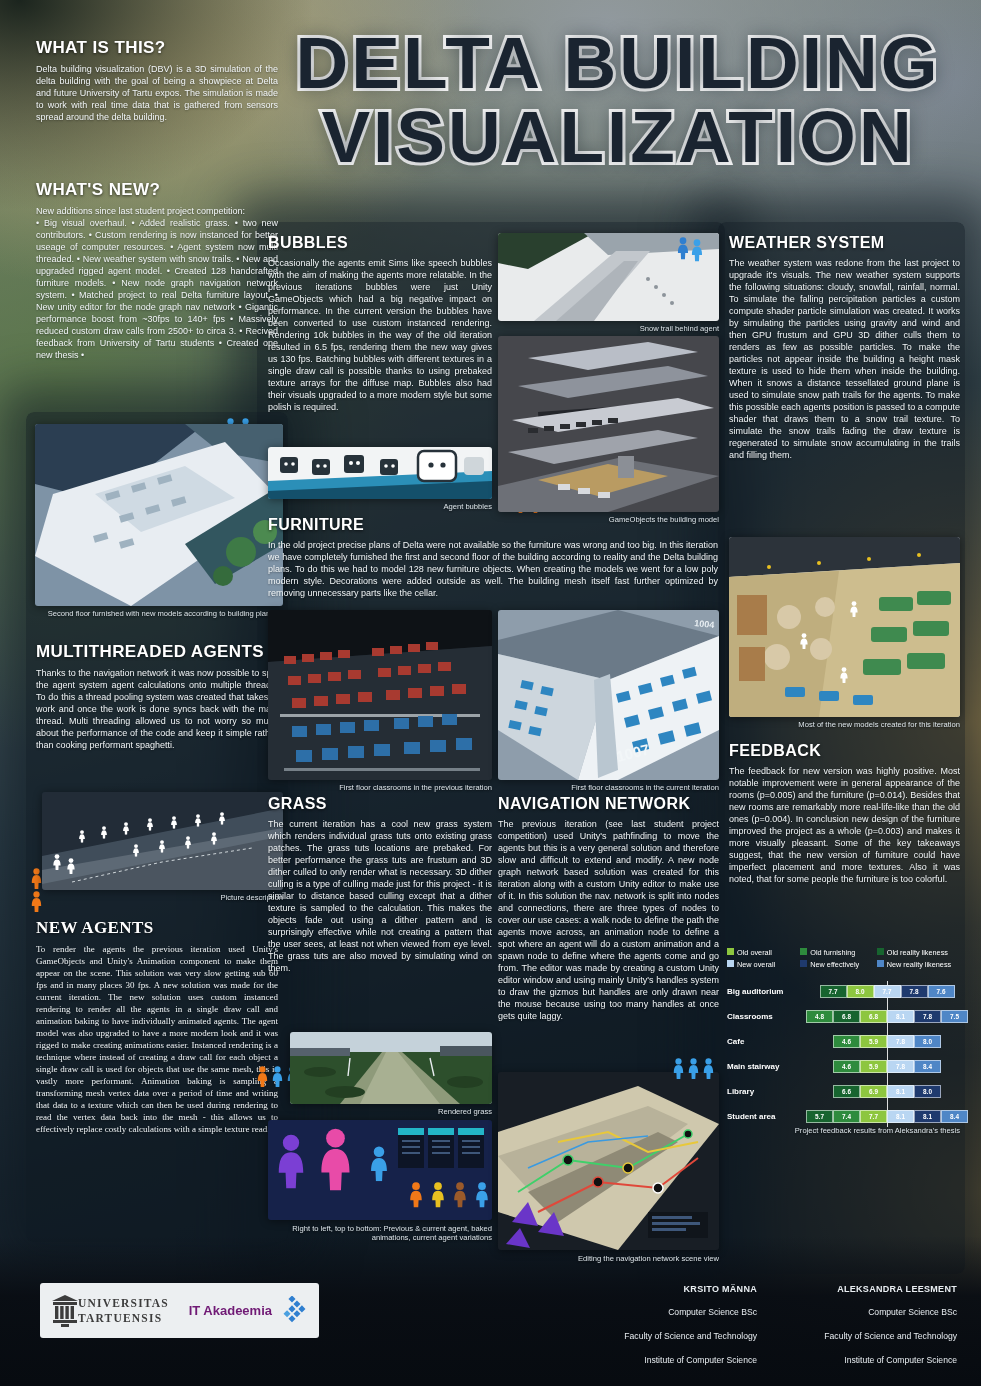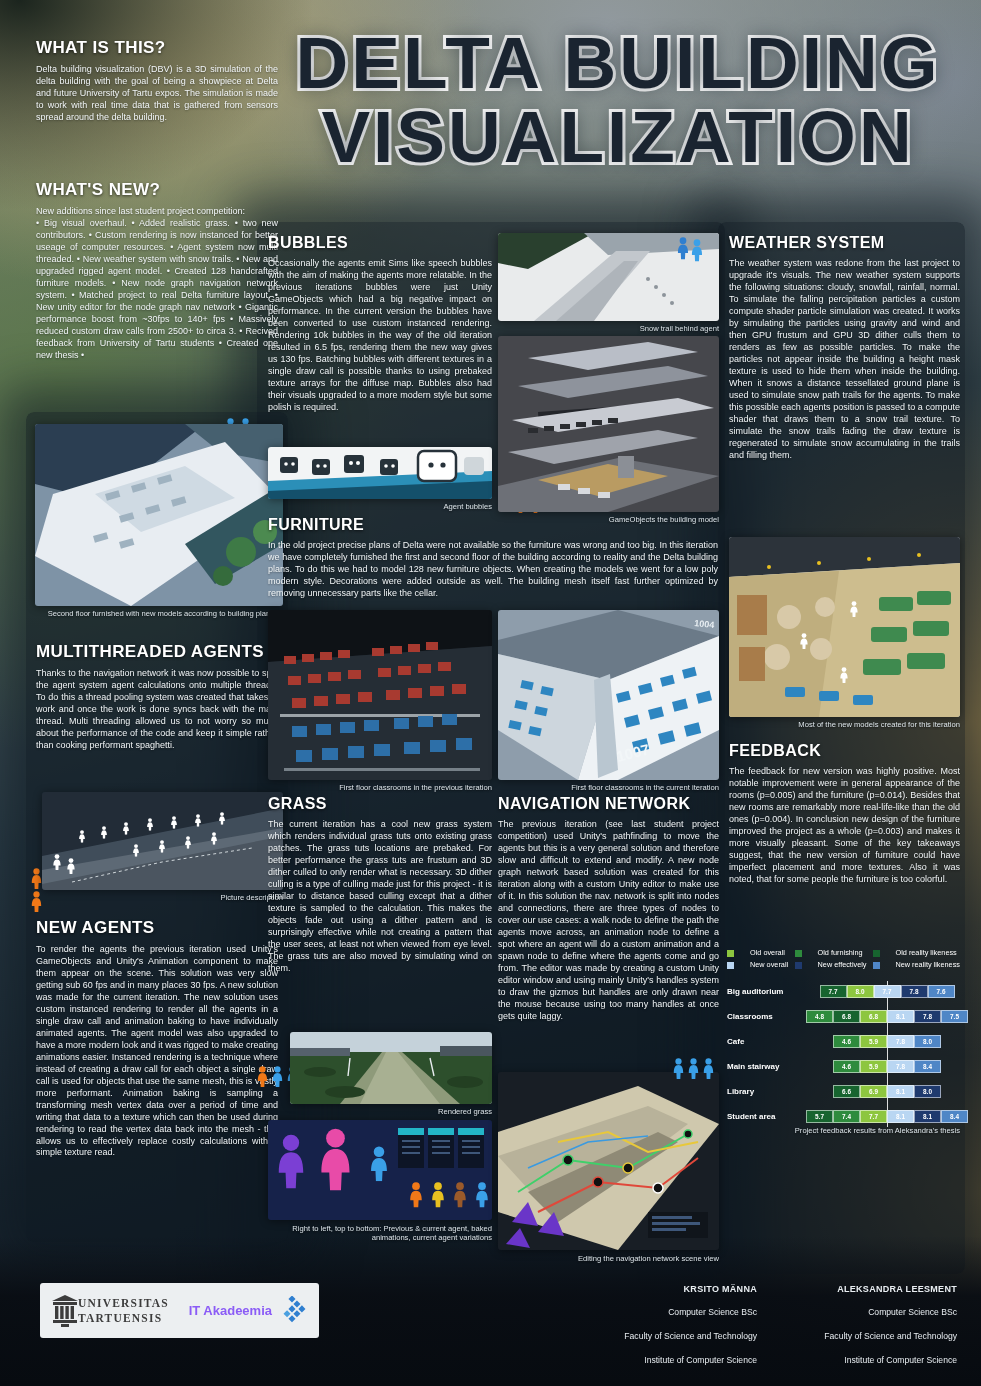--- a/index.html
+++ b/index.html
@@ -25,35 +25,35 @@
     -webkit-text-stroke:6px #ffffff;paint-order:stroke fill;text-shadow:0 0 18px rgba(15,25,35,.55);}
   .fig{position:absolute;border-radius:3px;overflow:hidden;box-shadow:0 1px 8px rgba(0,0,0,.45);}
   .fig svg{display:block;width:100%;height:100%;}
   .cap{position:absolute;font-size:7.6px;color:#dde5ea;text-align:right;text-shadow:0 1px 2px rgba(0,0,0,.6);line-height:1.25;}
   .cap.center{text-align:center;}
   .agents{position:absolute;display:flex;gap:2px;align-items:flex-end;}
   .agents svg{width:13px;height:21px;}
   
   .chart{position:absolute;left:727px;top:948px;width:233px;}
   .chart-legend{display:grid;grid-template-columns:1.05fr 1.1fr 1.3fr;gap:3px 6px;font-size:7.3px;margin-bottom:10px;}
-  .chart-legend .li{display:flex;align-items:flex-end;gap:16px;white-space:nowrap;}
+  .chart-legend .li{display:flex;align-items:flex-start;gap:3px;white-space:nowrap;}
   .chart-legend .sw{width:7px;height:7px;flex:0 0 auto;}
   .chart-rows{position:relative;}
   .chart-centerline{position:absolute;top:2px;bottom:2px;left:160px;width:1px;background:rgba(255,255,255,.85);}
   .crow{display:flex;align-items:center;height:25px;}
   .crow .lbl{width:62px;font-size:8px;font-weight:bold;flex:0 0 auto;}
   .crow .barw{position:relative;width:168px;height:13px;margin-left:6px;}
   .cseg{position:absolute;top:0;height:13px;display:flex;align-items:center;justify-content:center;
     font-size:6.4px;font-weight:bold;color:#fff;border:1px solid rgba(255,255,255,.55);box-sizing:border-box;}
   
   .logobox{position:absolute;left:40px;top:1283px;width:279px;height:55px;background:#eceff1;border-radius:3px;
     display:flex;align-items:center;justify-content:space-between;padding:0 12px;box-sizing:border-box;color:#3a3a3a;}
   .utlogo{display:flex;align-items:center;}
   .utname{font-family:"Liberation Serif",serif;font-size:11.5px;font-weight:bold;letter-spacing:1.2px;line-height:1.25;color:#3c3c3c;}
-  .ita{display:flex;align-items:center;gap:5px;font-size:13px;font-weight:bold;color:#8b5cf6;}
+  .ita{display:flex;align-items:center;gap:5px;font-size:13px;font-weight:bold;color:#701a75;}
   .credit{position:absolute;top:1272px;width:205px;text-align:right;}
   .credit .nm{font-size:9px;font-weight:bold;letter-spacing:.3px;margin-bottom:3px;}
   .credit div{font-size:8.6px;line-height:1.6;color:#e9eef2;margin-top:10px;}
   .hidden-defs{position:absolute;width:0;height:0;overflow:hidden;}
 </style>
 </head>
 <body>
 
 <svg class="hidden-defs">
   <symbol id="person" viewBox="0 0 10 16">
@@ -180,21 +180,21 @@
           </g>
         <g transform="translate(24,66)">
             <use href="#person" width="10" height="16"></use>
           </g>
       </g>
       <polyline points="30,90 120,70 210,56" stroke="#cfd6da" stroke-width="1" stroke-dasharray="3 3" fill="none"></polyline>
     </svg>
   </div>
   <div class="cap" style="left:42px;top:893px;width:241px;">Picture description</div>
 
-  <div class="sec" style="left:36px;top:918px;width:242px;">
+  <div class="sec" style="left:36px;top:918px;width:242px;font-family:Liberation Serif, serif;">
     <h2 class="sh big">NEW AGENTS</h2>
     <p>To render the agents the previous iteration used Unity's GameObjects and Unity's Animation component to make them appear on the scene. This solution was very slow getting sub 60 fps and in many places 30 fps. A new solution was made for the current iteration. The new solution uses custom instanced rendering to render all the agents in a single draw call and animation baking to have individually animated agents. The agent model was also upgraded to have a more modern look and it was rigged to make creating animations easier. Instanced rendering is a technique where instead of creating a draw call for each object a single draw call is used for objects that use the same mesh, this is vastly more performant. Animation baking is sampling a transforming mesh vertex data over a period of time and writing that data to a texture which can then be used during rendering to read the vertex data back into the mesh - this allows us to effectively replace costly calculations with a simple texture read.</p>
   </div>
 
   <div class="sec" style="left:268px;top:234px;width:224px;">
     <h2 class="sh">BUBBLES</h2>
     <p>Occasionally the agents emit Sims like speech bubbles with the aim of making the agents more relatable. In the previous iterations bubbles were just Unity GameObjects which had a big negative impact on performance. In the current version the bubbles have been converted to use custom instanced rendering. Rendering 10k bubbles in the way of the old iteration resulted in 6.5 fps, rendering them the new way gives us 130 fps. Batching bubbles with different textures in a single draw call is possible thanks to using prebaked texture arrays for the diffuse map. Bubbles also had their visuals upgraded to a more modern style but some polish is required.</p>
   </div>
 
   <div class="fig" style="left:268px;top:447px;width:224px;height:52px;">

